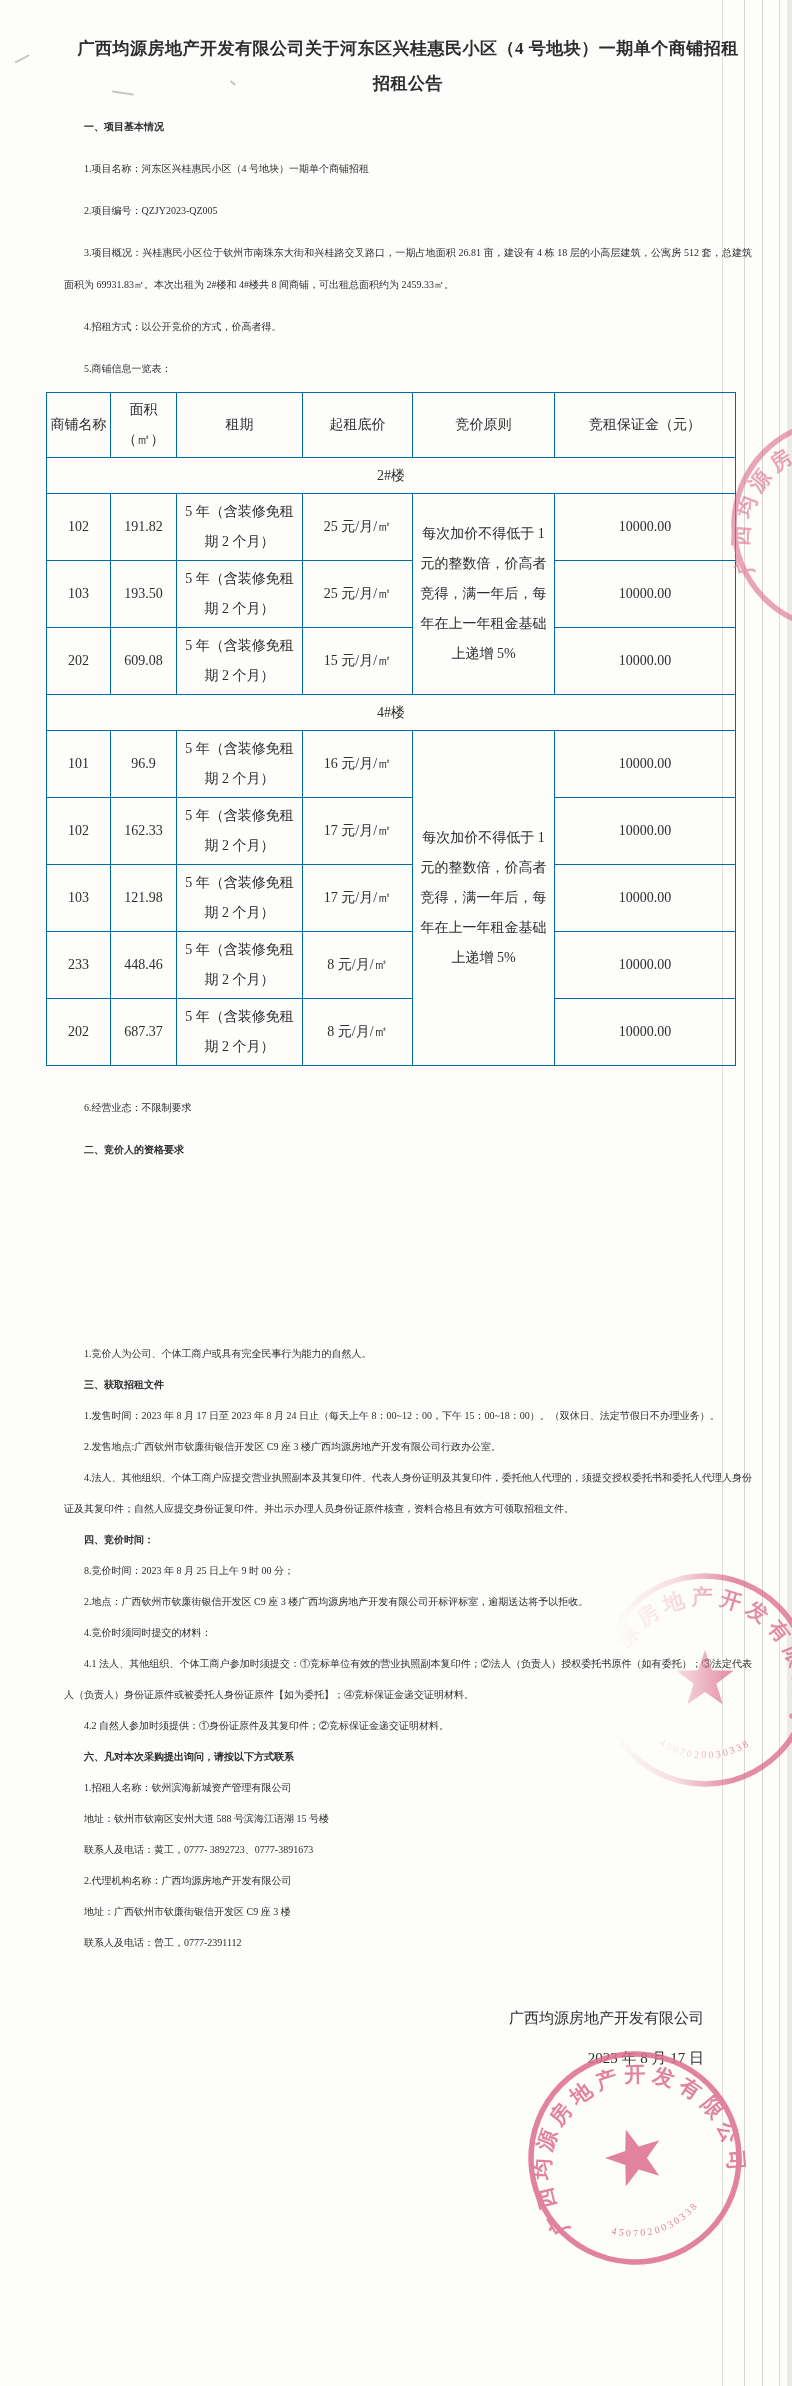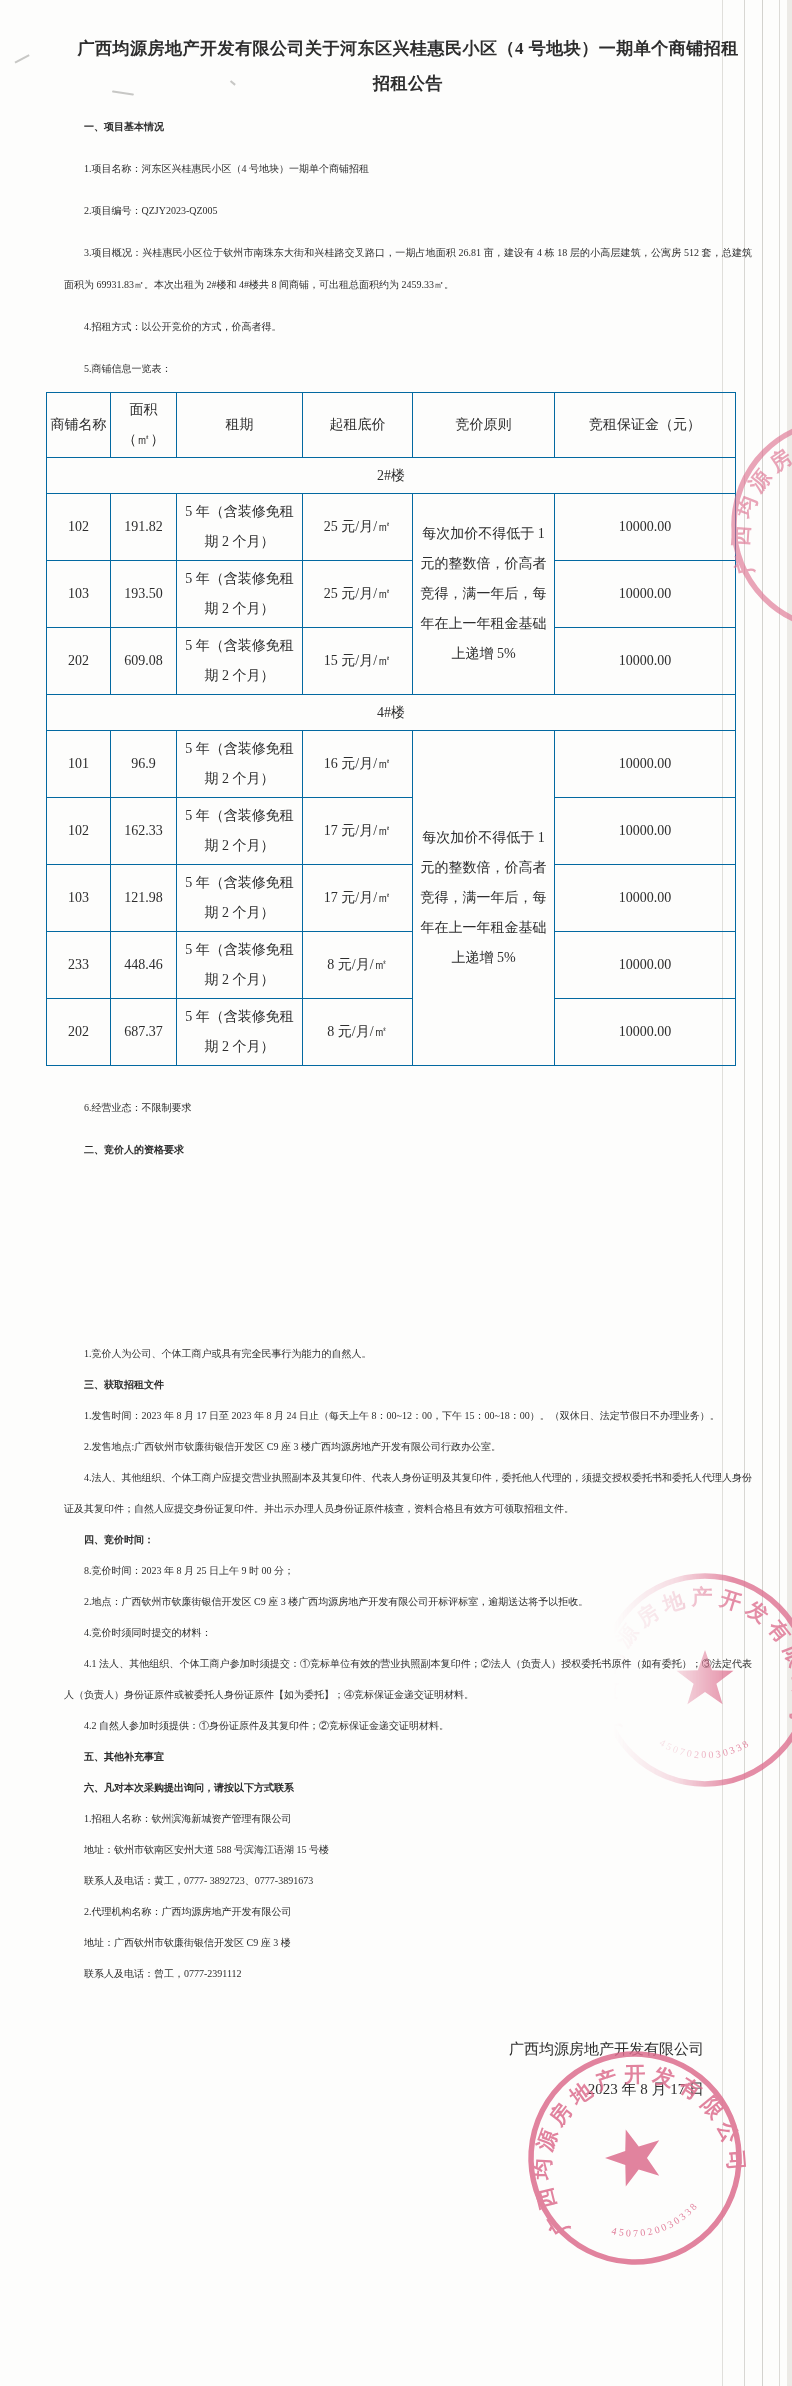--- a/index.html
+++ b/index.html
@@ -219,21 +219,20 @@
       <p class="para heading">三、获取招租文件</p>
       <p class="para">1.发售时间：2023 年 8 月 17 日至 2023 年 8 月 24 日止（每天上午 8：00~12：00，下午 15：00~18：00）。（双休日、法定节假日不办理业务）。</p>
       <p class="para">2.发售地点:广西钦州市钦廉街银信开发区 C9 座 3 楼广西均源房地产开发有限公司行政办公室。</p>
       <p class="para">4.法人、其他组织、个体工商户应提交营业执照副本及其复印件、代表人身份证明及其复印件，委托他人代理的，须提交授权委托书和委托人代理人身份证及其复印件；自然人应提交身份证复印件。并出示办理人员身份证原件核查，资料合格且有效方可领取招租文件。</p>
       <p class="para heading">四、竞价时间：</p>
       <p class="para">8.竞价时间：2023 年 8 月 25 日上午 9 时 00 分；</p>
       <p class="para">2.地点：广西钦州市钦廉街银信开发区 C9 座 3 楼广西均源房地产开发有限公司开标评标室，逾期送达将予以拒收。</p>
       <p class="para">4.竞价时须同时提交的材料：</p>
       <p class="para">4.1 法人、其他组织、个体工商户参加时须提交：①竞标单位有效的营业执照副本复印件；②法人（负责人）授权委托书原件（如有委托）；③法定代表人（负责人）身份证原件或被委托人身份证原件【如为委托】；④竞标保证金递交证明材料。</p>
       <p class="para">4.2 自然人参加时须提供：①身份证原件及其复印件；②竞标保证金递交证明材料。</p>
-      <p class="para heading">五、其他补充事宜</p>
       <p class="para heading">六、凡对本次采购提出询问，请按以下方式联系</p>
       <p class="para">1.招租人名称：钦州滨海新城资产管理有限公司</p>
       <p class="para">地址：钦州市钦南区安州大道 588 号滨海江语湖 15 号楼</p>
       <p class="para">联系人及电话：黄工，0777- 3892723、0777-3891673</p>
       <p class="para">2.代理机构名称：广西均源房地产开发有限公司</p>
       <p class="para">地址：广西钦州市钦廉街银信开发区 C9 座 3 楼</p>
       <p class="para">联系人及电话：曾工，0777-2391112</p>
     </div>
 
     <div class="signature">

